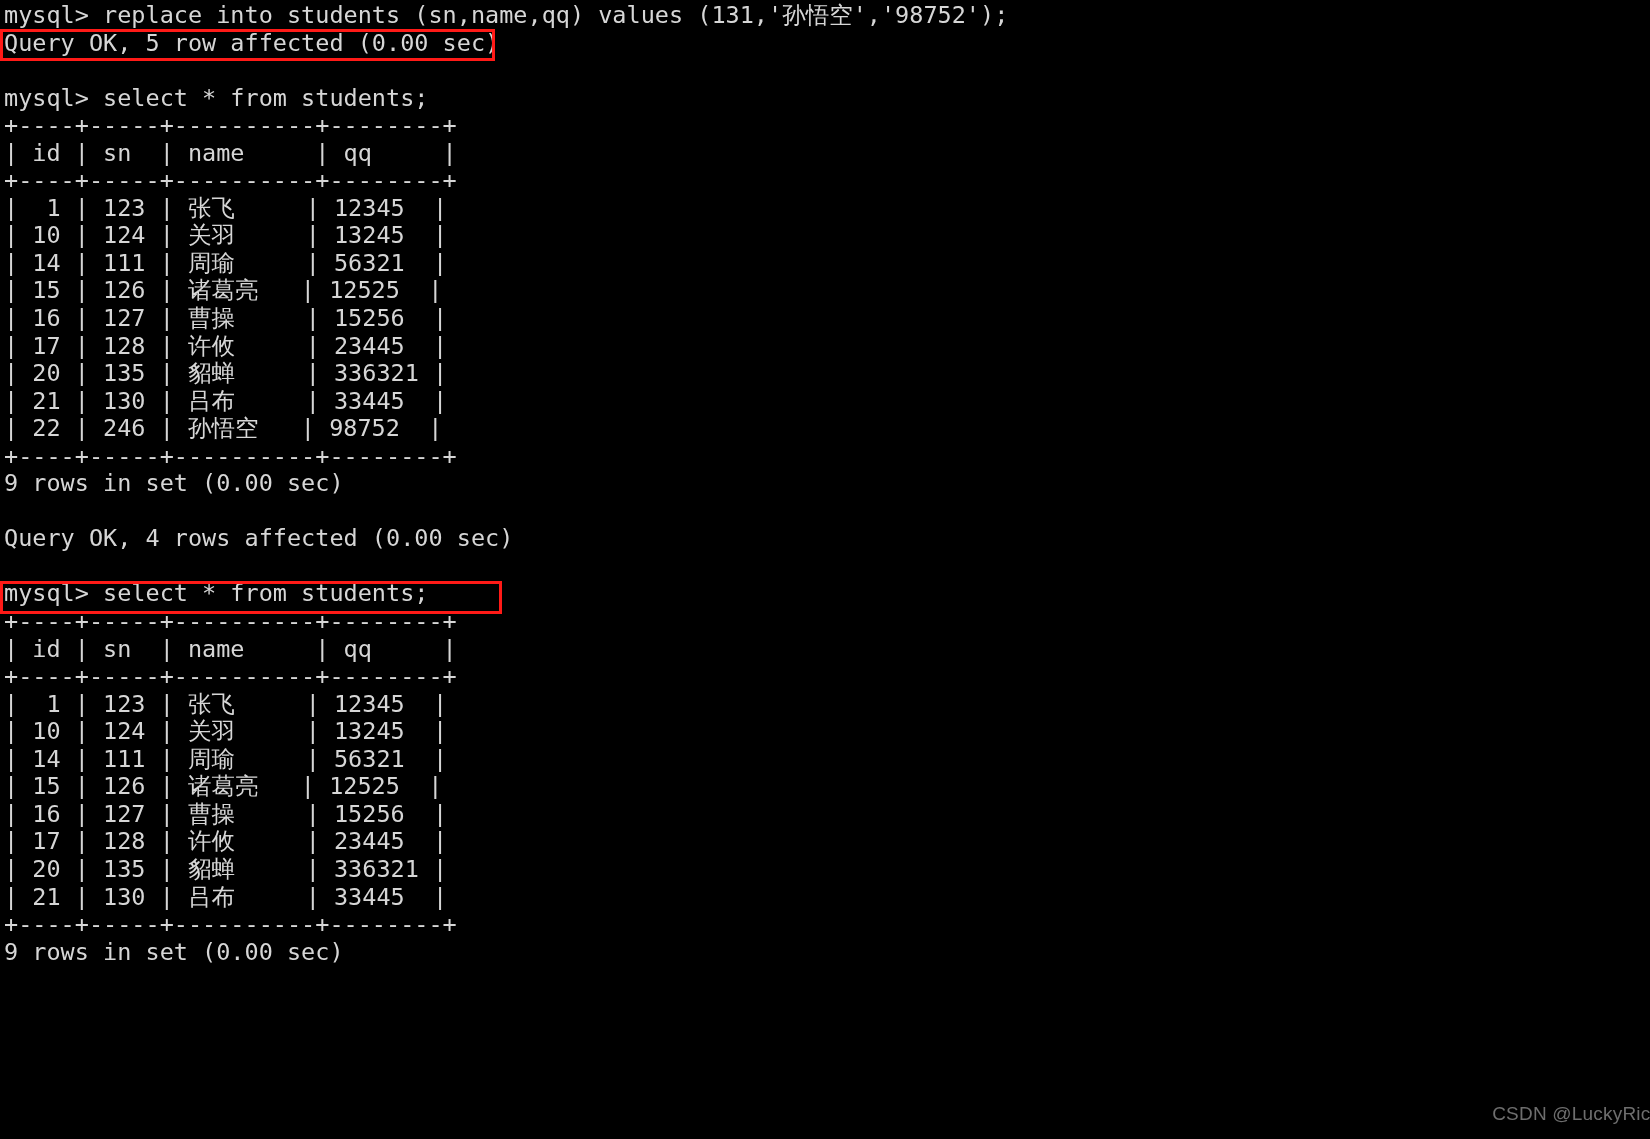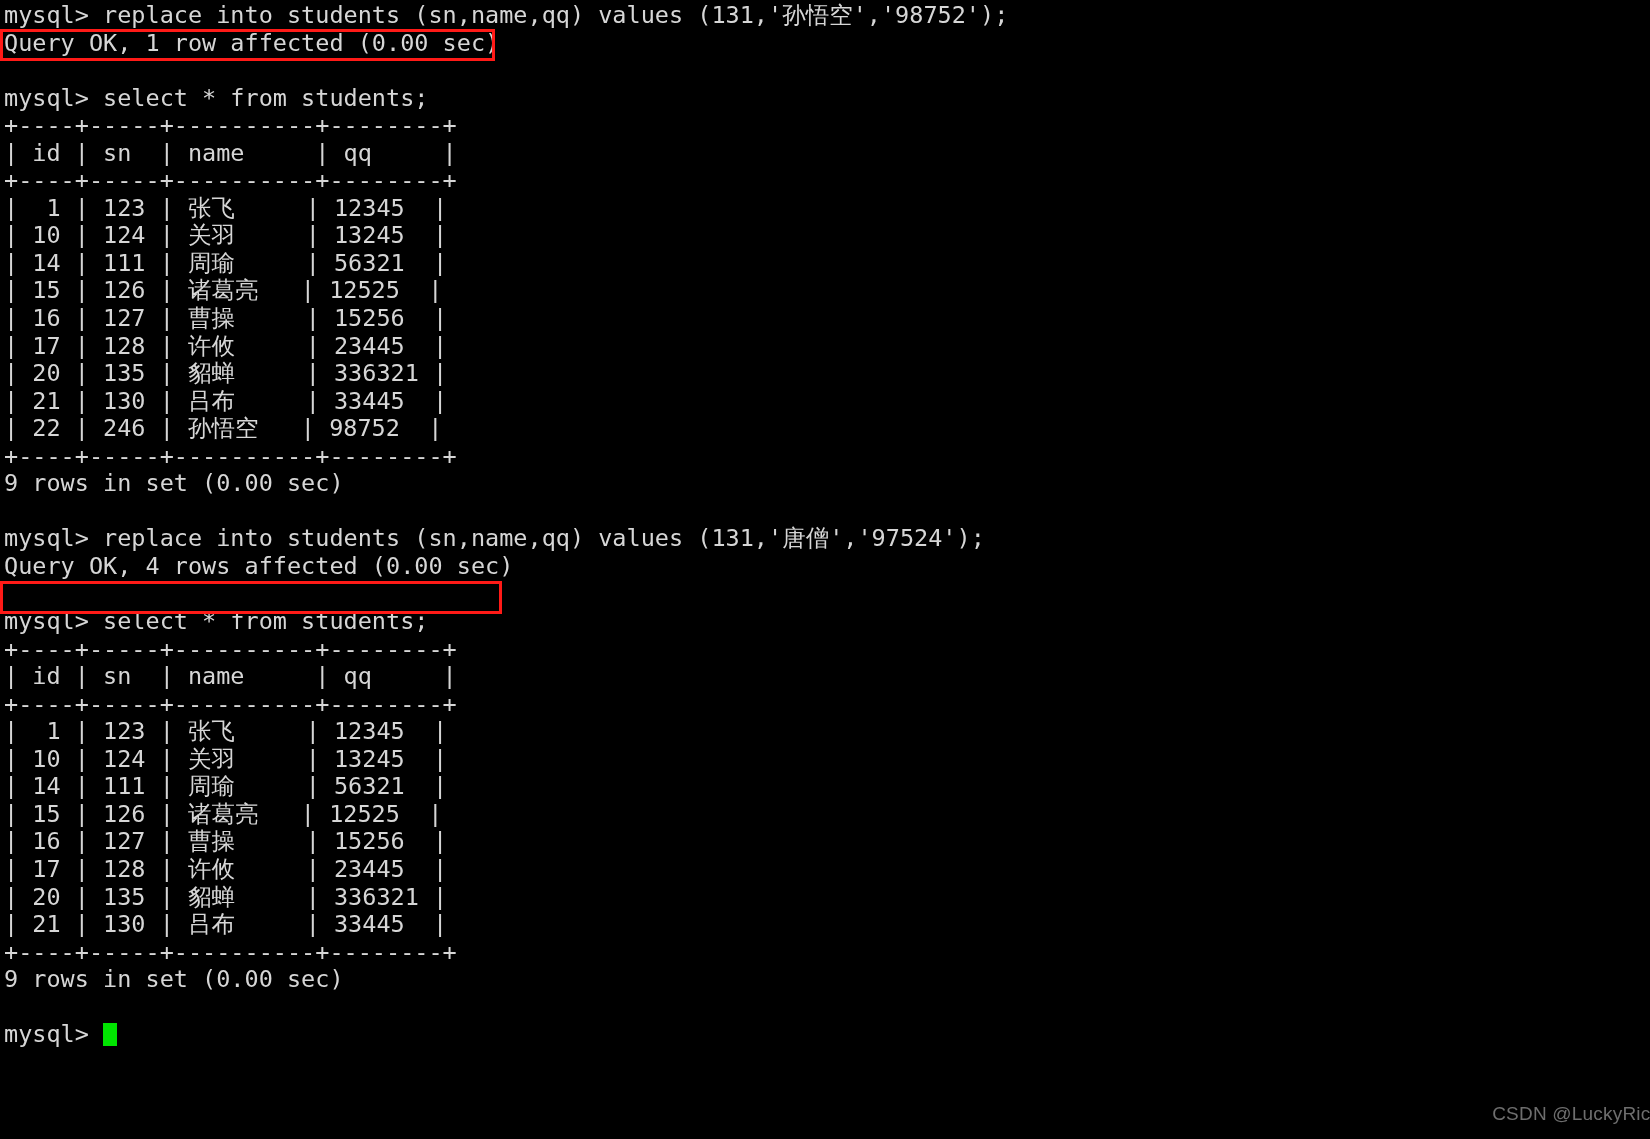--- a/index.html
+++ b/index.html
@@ -77,57 +77,55 @@
   }
 </style>
 </head>
 <body>
 
 <div id="terminal">
 
   <div class="screen">
 
     <div class="line">mysql&gt; replace into students (sn,name,qq) values (131,'孙悟空','98752');</div>
-    <div class="line">Query OK, 1 row affected (0.00 sec)</div>
+    <div class="line">Query OK, 5 row affected (0.00 sec)</div>
     <div class="line blank"></div>
     <div class="line">mysql&gt; select * from students;</div>
     <div class="line">+----+-----+----------+--------+</div>
     <div class="line">| id | sn  | name     | qq     |</div>
     <div class="line">+----+-----+----------+--------+</div>
     <div class="line">|  1 | 123 | 张飞     | 12345  |</div>
     <div class="line">| 10 | 124 | 关羽     | 13245  |</div>
     <div class="line">| 14 | 111 | 周瑜     | 56321  |</div>
     <div class="line">| 15 | 126 | 诸葛亮   | 12525  |</div>
     <div class="line">| 16 | 127 | 曹操     | 15256  |</div>
     <div class="line">| 17 | 128 | 许攸     | 23445  |</div>
     <div class="line">| 20 | 135 | 貂蝉     | 336321 |</div>
     <div class="line">| 21 | 130 | 吕布     | 33445  |</div>
     <div class="line">| 22 | 246 | 孙悟空   | 98752  |</div>
     <div class="line">+----+-----+----------+--------+</div>
     <div class="line">9 rows in set (0.00 sec)</div>
     <div class="line blank"></div>
-    <div class="line">mysql&gt; replace into students (sn,name,qq) values (131,'唐僧','97524');</div>
     <div class="line">Query OK, 4 rows affected (0.00 sec)</div>
     <div class="line blank"></div>
     <div class="line">mysql&gt; select * from students;</div>
     <div class="line">+----+-----+----------+--------+</div>
     <div class="line">| id | sn  | name     | qq     |</div>
     <div class="line">+----+-----+----------+--------+</div>
     <div class="line">|  1 | 123 | 张飞     | 12345  |</div>
     <div class="line">| 10 | 124 | 关羽     | 13245  |</div>
     <div class="line">| 14 | 111 | 周瑜     | 56321  |</div>
     <div class="line">| 15 | 126 | 诸葛亮   | 12525  |</div>
     <div class="line">| 16 | 127 | 曹操     | 15256  |</div>
     <div class="line">| 17 | 128 | 许攸     | 23445  |</div>
     <div class="line">| 20 | 135 | 貂蝉     | 336321 |</div>
     <div class="line">| 21 | 130 | 吕布     | 33445  |</div>
     <div class="line">+----+-----+----------+--------+</div>
     <div class="line">9 rows in set (0.00 sec)</div>
     <div class="line blank"></div>
-    <div class="line"><span>mysql&gt; </span><span class="cursor"></span></div>
 
   </div>
 
   <div class="hl-box" id="box1"></div>
   <div class="hl-box" id="box2"></div>
 
   <div class="watermark">CSDN @LuckyRich1</div>
 
 </div>
 

